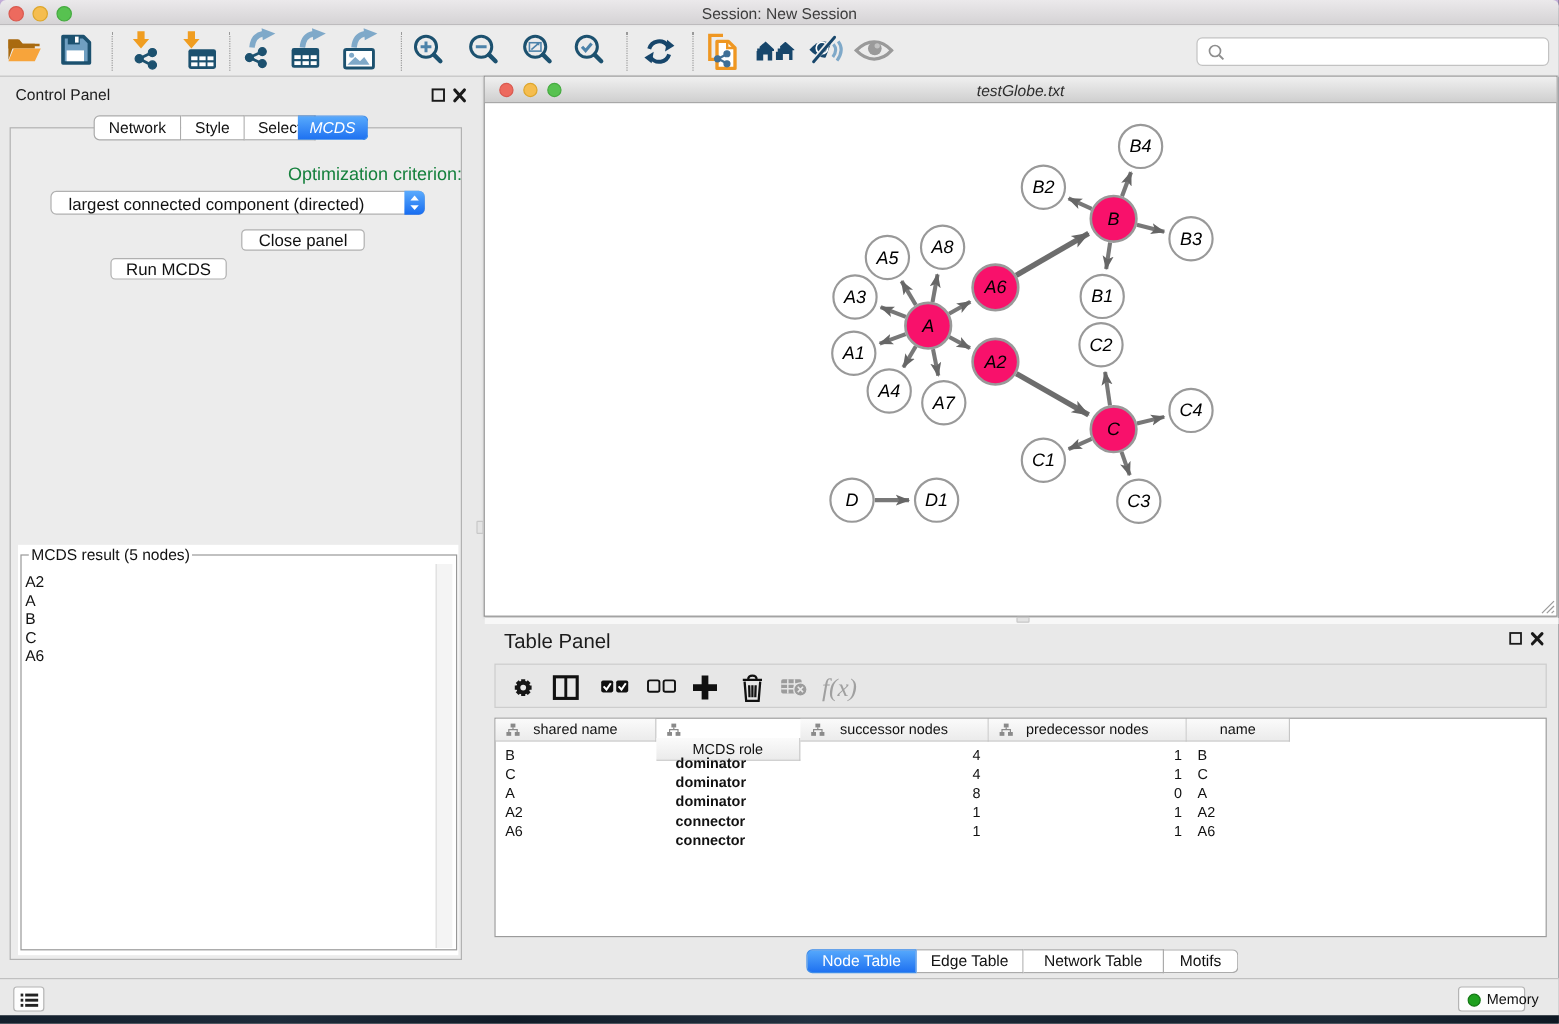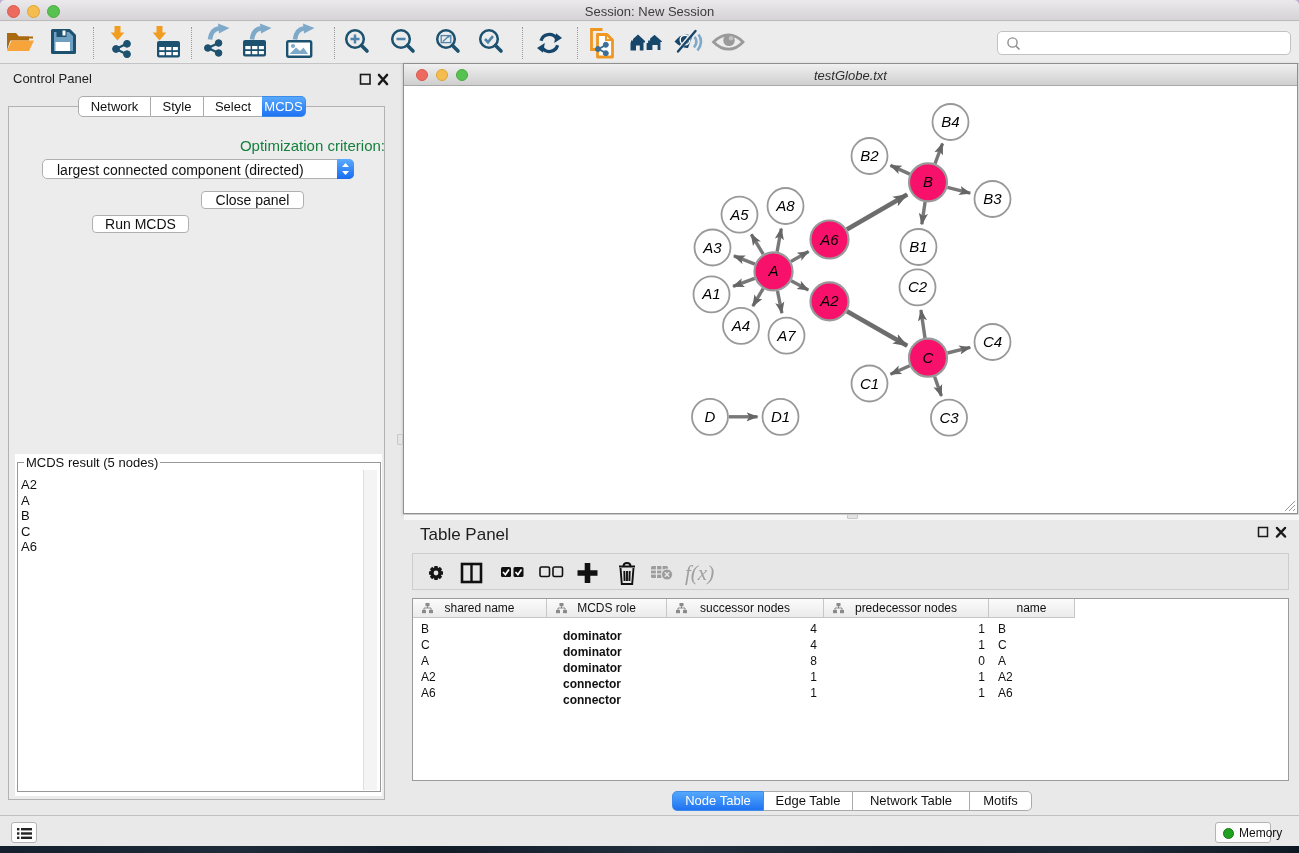--- a/index.html
+++ b/index.html
@@ -224,21 +224,21 @@
 
 <div class="abs" id="cp-title">Control Panel</div>
 <svg class="abs" style="left:359px;top:73px;" width="32" height="14" viewBox="0 0 32 14">
   <rect x="1.5" y="1.5" width="9.5" height="9.5" fill="none" stroke="#1a1a1a" stroke-width="1.6"></rect>
   <path d="M20,2 L28,11 M28,2 L20,11" stroke="#1a1a1a" stroke-width="2.6" stroke-linecap="round"></path>
 </svg>
 <div class="abs" id="cp-box"></div>
 <div class="seg" style="left:78px;width:73px;border-radius:5px 0 0 5px;">Network</div>
 <div class="seg" style="left:151px;width:53px;border-left:0;">Style</div>
 <div class="seg" style="left:204px;width:59px;border-left:0;">Select</div>
-<div class="seg sel" style="left:262px;width:44px;border-left:0;border-radius:0 5px 5px 0;">MCDS</div>
+<div class="seg sel" style="left:248px;width:59px;border-left:0;border-radius:0 5px 5px 0;font-style:italic;">MCDS</div>
 <div class="abs" id="opt-label">Optimization criterion:</div>
 <div class="abs" id="dropdown">
   <div class="abs" id="dd-text">largest connected component (directed)</div>
   <div class="abs" id="dd-step">
     <svg width="17" height="20" viewBox="0 0 17 20">
       <path d="M5,8 L8.5,4 L12,8 z" fill="#fff"></path>
       <path d="M5,12 L8.5,16 L12,12 z" fill="#fff"></path>
     </svg>
   </div>
 </div>
@@ -432,21 +432,21 @@
         </g>
       <g transform="translate(420,4)">
           <rect x="3.5" y="0" width="4" height="3.2"></rect>
           <rect x="0" y="7" width="4" height="3.2"></rect>
           <rect x="7" y="7" width="4" height="3.2"></rect>
           <path d="M5.5,3 v2 M2,7 v-2 h7 v2" fill="none" stroke="#8a8a8a" stroke-width="1"></path>
         </g>
     </g>
   </svg>
   <div class="th" style="left:0;width:134px;text-align:center;">shared name</div>
-  <div class="th" style="left:134px;width:120px;">MCDS role</div>
+  <div class="th" style="left:134px;width:120px;margin-top:16px;">MCDS role</div>
   <div class="th" style="left:254px;width:157px;">successor nodes</div>
   <div class="th" style="left:411px;width:165px;">predecessor nodes</div>
   <div class="th" style="left:576px;width:86px;">name</div>
   <div class="td" style="left:8px;top:22px;">B<br>C<br>A<br>A2<br>A6</div>
   <div class="td" style="left:150px;top:29px;font-weight:bold;">dominator<br>dominator<br>dominator<br>connector<br>connector</div>
   <div class="td" style="left:254px;top:22px;width:150px;text-align:right;">4<br>4<br>8<br>1<br>1</div>
   <div class="td" style="left:411px;top:22px;width:161px;text-align:right;">1<br>1<br>0<br>1<br>1</div>
   <div class="td" style="left:585px;top:22px;">B<br>C<br>A<br>A2<br>A6</div>
 </div>
 <div class="bt sel" style="left:672px;width:92px;border-radius:5px 0 0 5px;">Node Table</div>

